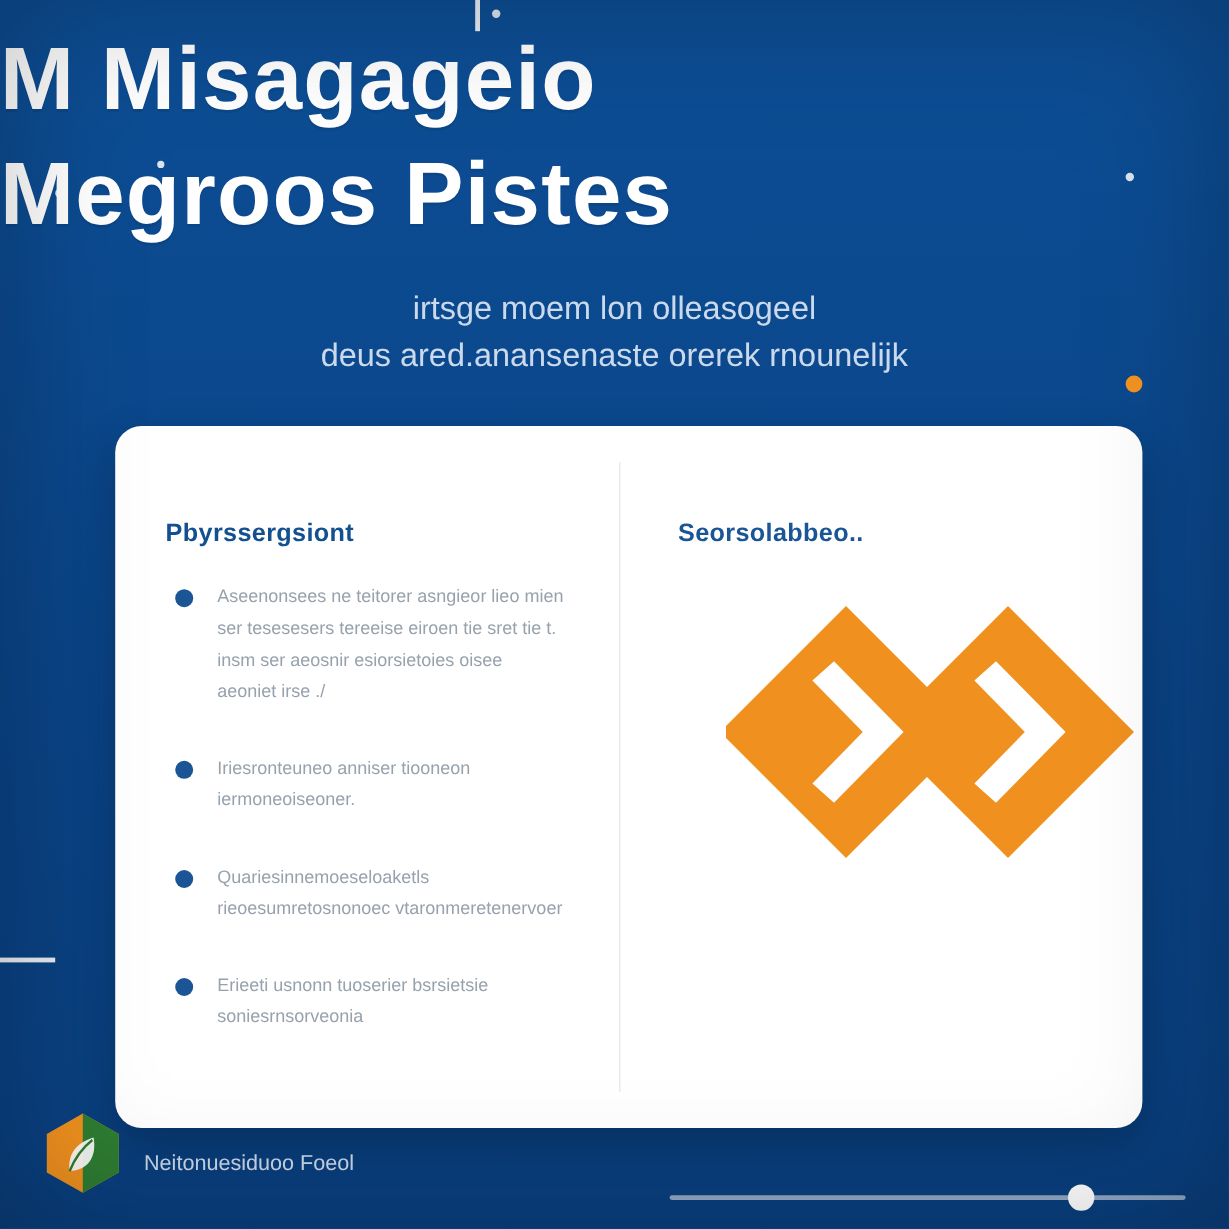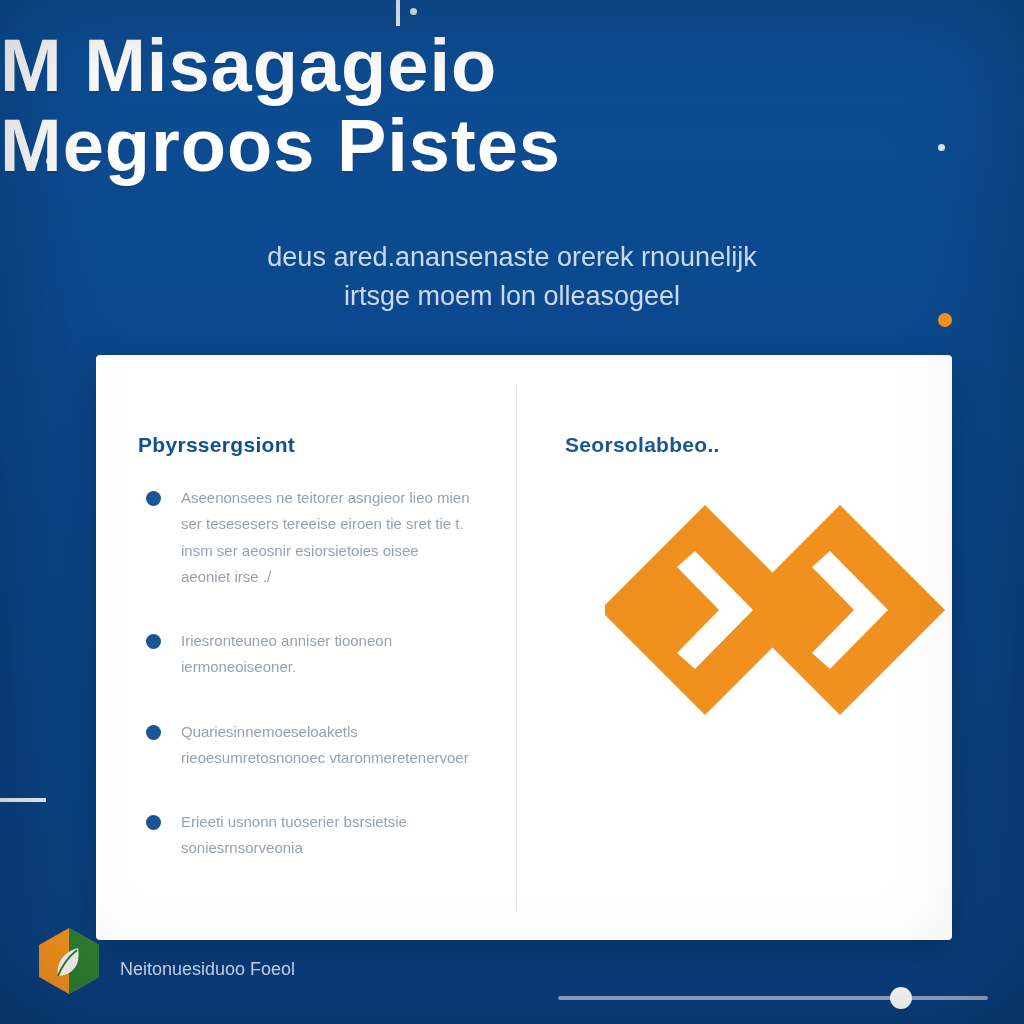--- a/index.html
+++ b/index.html
@@ -51,21 +51,21 @@
     top: 26px;
     color: #ffffff;
   }
   .headline .line {
     font-weight: bold;
     letter-spacing: 1px;
     line-height: 1.08;
     font-size: 74px;
     text-shadow: 0 2px 0 rgba(0,0,0,0.07);
   }
-  .headline .line.two { margin-top: 0; }
+  .headline .line.two { margin-top: 16px; }
 
   .subhead {
     position: absolute;
     left: 120px;
     right: 120px;
     top: 238px;
     text-align: center;
     color: #dbe6f3;
     font-size: 27px;
     line-height: 1.45;
@@ -73,21 +73,21 @@
   }
 
   
   .card {
     position: absolute;
     left: 96px;
     top: 355px;
     width: 856px;
     height: 585px;
     background: #ffffff;
-    border-radius: 4px;
+    border-radius: 22px;
     box-shadow: 0 14px 36px rgba(0, 0, 0, 0.22);
     display: flex;
   }
   .card-left {
     width: 420px;
     padding: 78px 0 0 42px;
     box-sizing: border-box;
   }
   .divider {
     width: 1px;
@@ -192,22 +192,22 @@
 
   <span class="edge-bar" style="left:0; top:798px; width:46px; height:4px;"></span>
   <span class="edge-bar" style="left:396px; top:0; width:4px; height:26px;"></span>
 
   <div class="headline">
     <div class="line one">M Misagageio</div>
     <div class="line two">Megroos Pistes</div>
   </div>
 
   <div class="subhead">
+    <div>irtsge moem lon olleasogeel</div>
     <div>deus ared.anansenaste orerek rnounelijk</div>
-    <div>irtsge moem lon olleasogeel</div>
   </div>
 
   <div class="card">
 
     <div class="card-left">
       <div class="panel-title">Pbyrssergsiont</div>
       <ul class="bullets">
         <li class="bullet">
           <span class="bullet-dot"></span>
           <span class="bullet-text">Aseenonsees ne teitorer asngieor lieo mien ser tesesesers tereeise eiroen tie sret tie t. insm ser aeosnir esiorsietoies oisee aeoniet irse ./</span>

